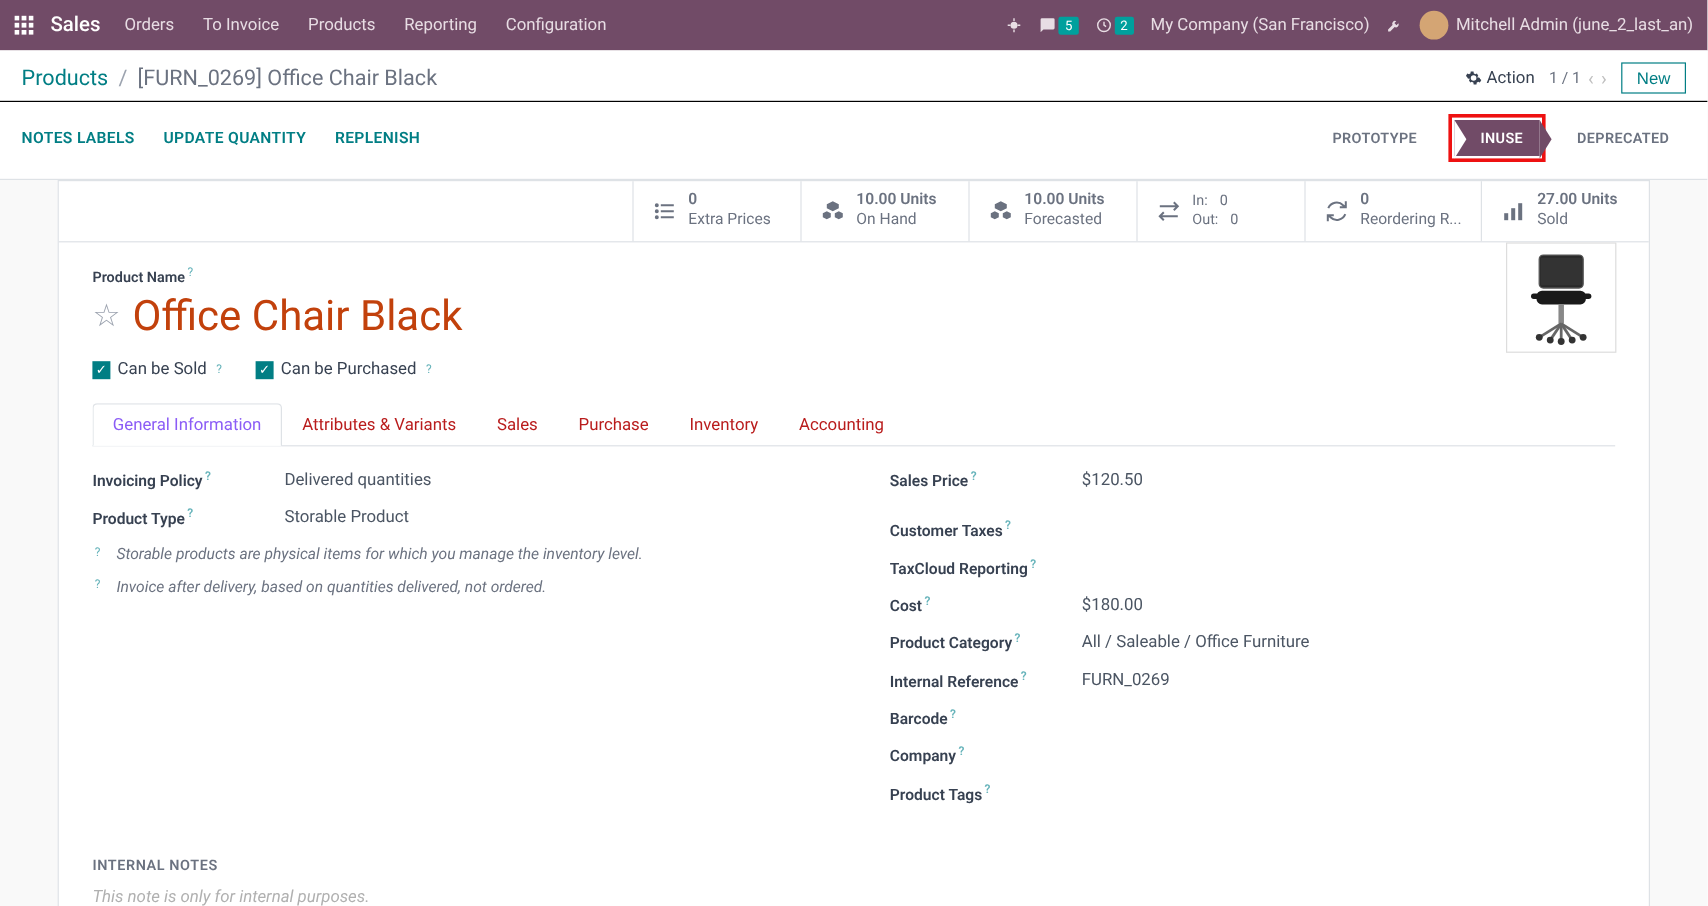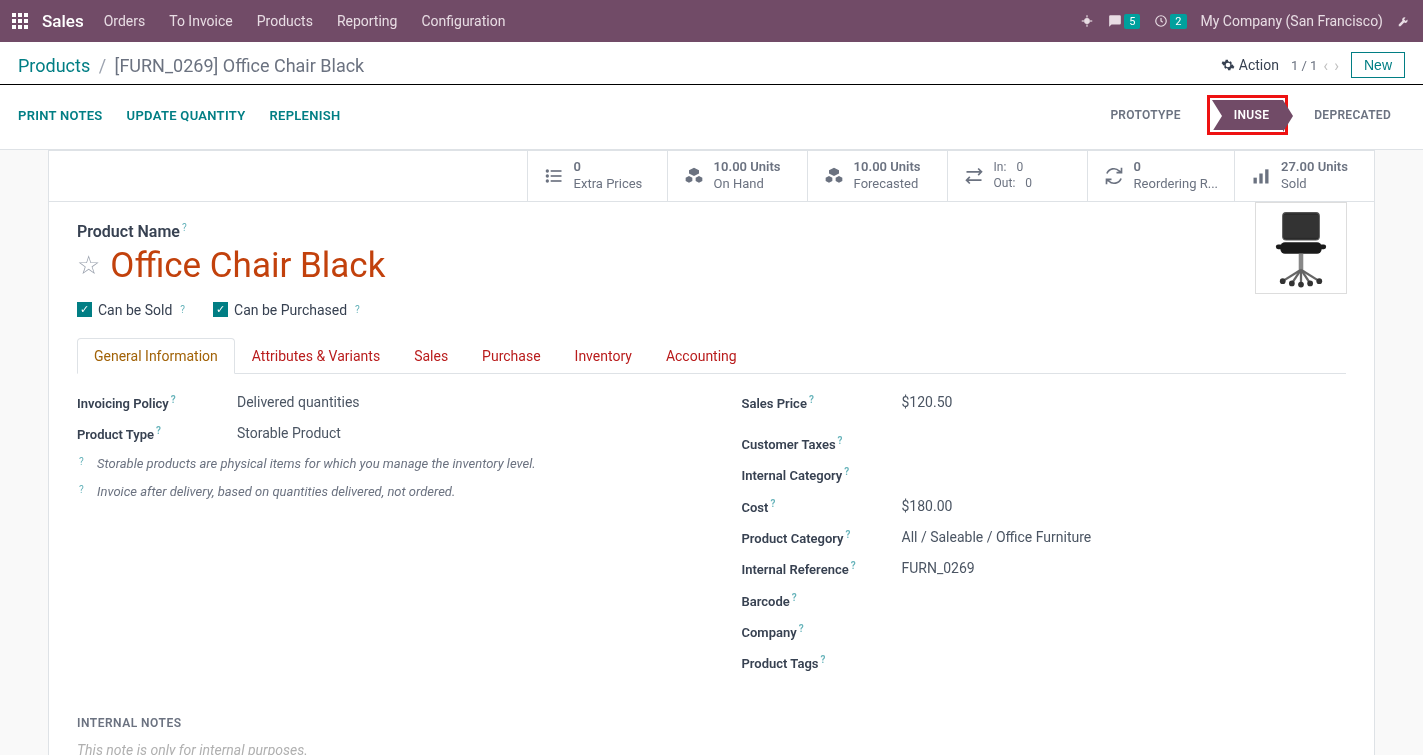--- a/index.html
+++ b/index.html
@@ -46,37 +46,37 @@
 .stat-spacer { flex: 1; }
 .stat-btn { border-left: 1px solid #dee2e6; padding: 8px 16px; display: flex; align-items: center; gap: 10px; min-width: 140px; cursor: pointer; }
 .stat-btn .stat-icon { color: #6b7280; }
 .stat-btn .stat-text { display: flex; flex-direction: column; font-size: 13px; color: #6b7280; line-height: 1.3; }
 .stat-btn .stat-text .val { font-weight: 600; }
 .stat-btn.inout .stat-text { font-size: 12px; }
 .stat-btn.inout .row { display: flex; gap: 10px; }
 
 
 .form-body { padding: 20px 28px; }
-.prod-name-label { font-size: 16px; font-weight: 600; color: #374151; }
+.prod-name-label { font-size: 12px; font-weight: 600; color: #374151; }
 .help-q { color: #66b3ba; font-size: 10px; vertical-align: super; margin-left: 2px; cursor: pointer; }
 .title-row { display: flex; align-items: center; gap: 10px; margin-top: 4px; }
 .star { color: #9ca3af; font-size: 26px; cursor: pointer; }
 .prod-title { font-size: 35px; color: #c2410c; font-weight: 400; }
 .checks { margin-top: 16px; display: flex; gap: 28px; }
 .check { display: flex; align-items: center; gap: 6px; font-size: 14px; color: #374151; }
 .check .box { width: 15px; height: 15px; background: #017e84; display: inline-flex; align-items: center; justify-content: center; color: #fff; font-size: 11px; }
 
 
 .img-box { position: absolute; right: 76px; top: 202px; width: 92px; height: 92px; border: 1px solid #ddd; background: #fff; display: flex; align-items: center; justify-content: center; }
 .chair-svg { width: 70px; height: 80px; }
 
 
 .tabs { display: flex; margin-top: 20px; border-bottom: 1px solid #dee2e6; }
 .tab { padding: 9px 16px; border: 1px solid transparent; border-bottom: none; font-size: 14px; color: #b91c1c; cursor: pointer; }
-.tab.active { border-color: #dee2e6; border-bottom: 1px solid #fff; margin-bottom: -1px; color: #a16207; background: #fff; border-radius: 4px 4px 0 0; }
+.tab.active { border-color: #dee2e6; border-bottom: 1px solid #fff; margin-bottom: -1px; color: #8b5cf6; background: #fff; border-radius: 4px 4px 0 0; }
 
 
 .details { display: flex; gap: 60px; margin-top: 20px; }
 .col { flex: 1; }
 .field-row { display: flex; margin-bottom: 14px; align-items: flex-start; }
 .field-label { width: 160px; font-size: 13px; font-weight: 600; color: #374151; }
 .field-val { font-size: 14px; color: #4b5563; }
 .hint { font-size: 13px; font-style: italic; color: #6b7280; margin-top: 12px; margin-left: 0; }
 .hint-row { display: flex; margin-bottom: 10px; }
 .hint-row .hq { width: 20px; }
@@ -134,20 +134,24 @@
           <path d="M12 7v5l3 2"></path>
         </svg>
         <span class="badge">2</span>
       </span>
     <span class="icon-btn" style="font-size:14px;">My Company (San Francisco)</span>
     <span class="icon-btn">
         <svg width="14" height="14" viewBox="0 0 24 24" fill="#e8dde4">
           <path d="M14.7 6.3a4 4 0 0 0-5.4 5.4L3 18v3h3l6.3-6.3a4 4 0 0 0 5.4-5.4L15 12l-3-3 2.7-2.7z"></path>
         </svg>
       </span>
+    <span class="icon-btn">
+        <span class="avatar"></span>
+        <span style="font-size:14px;">Mitchell Admin (june_2_last_an)</span>
+      </span>
   </div>
 </div>
 
 <div class="header-row">
   <div class="breadcrumb">
     <a href="#">Products</a>
     <span class="sep">/</span>
     <span>[FURN_0269] Office Chair Black</span>
   </div>
   <div class="header-actions">
@@ -161,21 +165,21 @@
       <span>1 / 1</span>
       <span class="chev">‹</span>
       <span class="chev">›</span>
     </span>
     <button class="btn-new">New</button>
   </div>
 </div>
 
 <div class="action-bar">
   <div class="ab-left">
-    <span class="ab-btn">PRINT NOTES</span>
+    <span class="ab-btn">NOTES LABELS</span>
     <span class="ab-btn">UPDATE QUANTITY</span>
     <span class="ab-btn">REPLENISH</span>
   </div>
   <div class="ab-right">
     <span class="status-item">PROTOTYPE</span>
     <span class="red-highlight">
       <span class="status-item active">INUSE</span>
     </span>
     <span class="status-item">DEPRECATED</span>
   </div>
@@ -318,21 +322,21 @@
       <div class="col">
         <div class="field-row">
           <span class="field-label"><span>Sales Price</span><span class="help-q">?</span></span>
           <span class="field-val">$120.50</span>
         </div>
         <div class="field-row" style="margin-top:24px;">
           <span class="field-label"><span>Customer Taxes</span><span class="help-q">?</span></span>
           <span class="field-val"></span>
         </div>
         <div class="field-row">
-          <span class="field-label"><span>Internal Category</span><span class="help-q">?</span></span>
+          <span class="field-label"><span>TaxCloud Reporting</span><span class="help-q">?</span></span>
           <span class="field-val"></span>
         </div>
         <div class="field-row">
           <span class="field-label"><span>Cost</span><span class="help-q">?</span></span>
           <span class="field-val">$180.00</span>
         </div>
         <div class="field-row">
           <span class="field-label"><span>Product Category</span><span class="help-q">?</span></span>
           <span class="field-val">All / Saleable / Office Furniture</span>
         </div>

